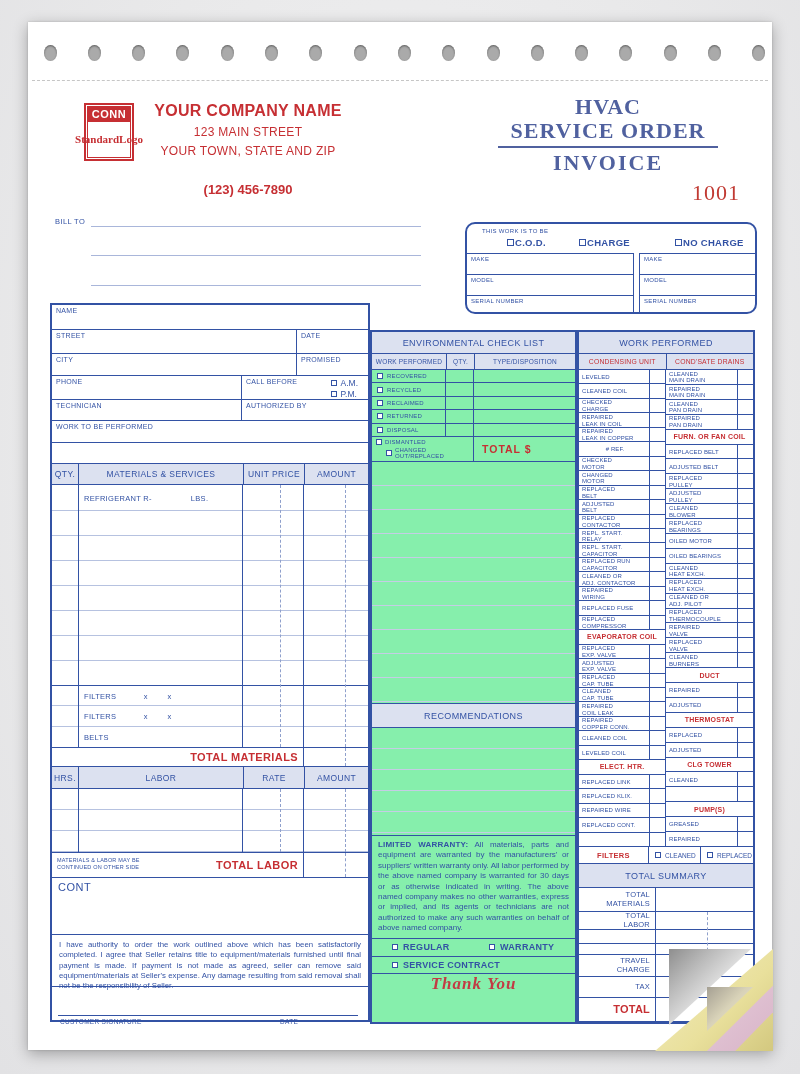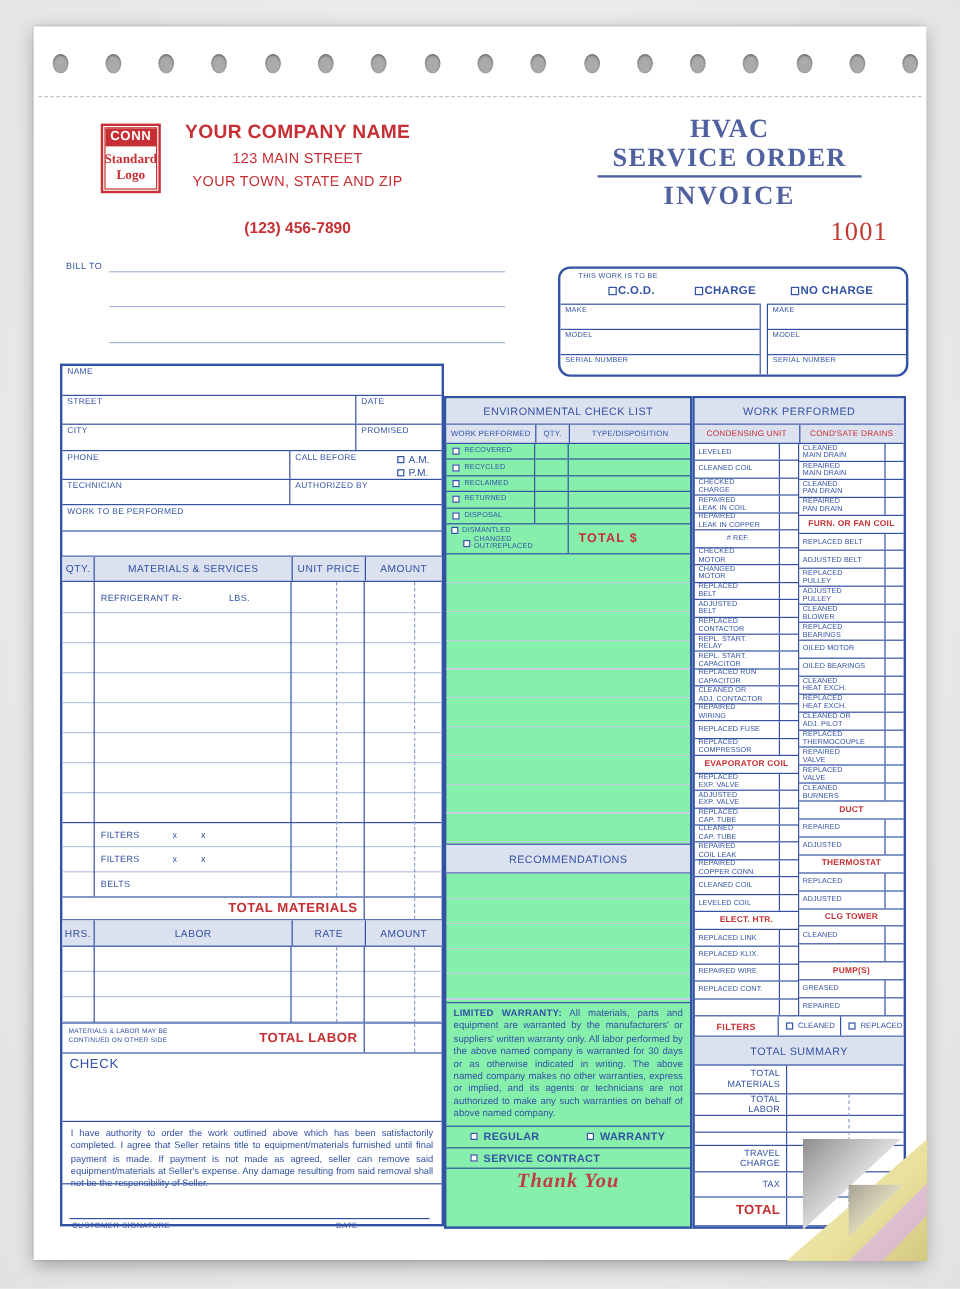--- a/index.html
+++ b/index.html
@@ -13,21 +13,21 @@
   .paper { position:absolute; left:28px; top:22px; width:744px; height:1028px; background:#ffffff;
            box-shadow:0 4px 14px rgba(0,0,0,.30), 0 0 2px rgba(0,0,0,.18); }
   .hole { position:absolute; top:23px; width:13px; height:16px; background:#aaaaaa;
           border-radius:50%; box-shadow:inset 0 1px 2px rgba(0,0,0,.45), 0 1px 0 rgba(255,255,255,.8); }
   .perf { position:absolute; top:58px; left:4px; right:4px; border-top:1px dashed #c6c6c6; }
 
   
   .logo { position:absolute; left:56px; top:81px; width:50px; height:58px; border:2px solid var(--red); padding:1px; }
   .logo-in { border:1px solid var(--red); height:100%; display:flex; flex-direction:column; }
   .logo-top { background:var(--red); color:#fff; font-weight:bold; font-size:11px; text-align:center; line-height:15px; letter-spacing:.5px; }
-  .logo-bot { flex:1; display:flex; flex-direction:column; justify-content:center; align-items:center;
+  .logo-bot { flex:1; display:flex; flex-direction:row; justify-content:center; align-items:center;
               color:var(--red); font-family:"Liberation Serif",serif; font-weight:bold; font-size:11px; line-height:1.1; }
   .company { position:absolute; left:120px; top:80px; width:200px; text-align:center; color:var(--red); }
   .co-name { font-size:16px; font-weight:bold; letter-spacing:.3px; }
   .co-line { font-size:12px; margin-top:5px; letter-spacing:.3px; }
   .co-phone { font-size:13px; font-weight:bold; margin-top:24px; }
   .title { position:absolute; left:470px; top:72px; width:220px; text-align:center;
            font-family:"Liberation Serif",serif; font-weight:bold; color:var(--tblue); }
   .title-l1 { font-size:22px; letter-spacing:1px; }
   .title-l2 { font-size:22px; letter-spacing:1px; margin-top:-2px; border-bottom:2px solid var(--tblue); padding-bottom:2px; }
   .title-l3 { font-size:22px; letter-spacing:2px; margin-top:2px; }
@@ -201,21 +201,21 @@
     <div class="wt-label">THIS WORK IS TO BE</div>
     <div class="wt-options">
         <div class="wt-opt" style="left: 40px;">
           <div class="cb"></div>
           <span>C.O.D.</span>
         </div>
         <div class="wt-opt" style="left: 112px;">
           <div class="cb"></div>
           <span>CHARGE</span>
         </div>
-        <div class="wt-opt" style="left: 192px;">
+        <div class="wt-opt" style="left: 208px;">
           <div class="cb"></div>
           <span>NO CHARGE</span>
         </div>
       </div>
     <div class="wt-grid">
       <div class="wt-col" style="left:0;width:166px">
           <div class="wt-row">MAKE</div>
           <div class="wt-row">MODEL</div>
           <div class="wt-row">SERIAL NUMBER</div>
         </div>
@@ -341,21 +341,21 @@
     </div>
     <div class="sect total-row" style="top:547px;height:25px;position:absolute;border-top:1px solid var(--blue);border-bottom:none">
       <div class="cont-note">MATERIALS &amp; LABOR MAY BE
 CONTINUED ON OTHER SIDE</div>
       <span class="total-lbl">TOTAL LABOR</span>
       <div class="vline" style="left:251px"></div>
       <div class="vdash" style="left:293px"></div>
       <div style="position:absolute;left:252px;top:0;bottom:0;right:0"></div>
     </div>
     <div class="sect terms" style="top:572px;height:58px;position:absolute">
-      <span class="terms-lbl">CHECK</span>
+      <span class="terms-lbl">CONT</span>
     </div>
     <div class="sect agree" style="top:630px;height:52px;position:absolute">I have authority to order the work outlined above which has been satisfactorily completed. I agree that Seller retains title to equipment/materials furnished until final payment is made. If payment is not made as agreed, seller can remove said equipment/materials at Seller's expense. Any damage resulting from said removal shall not be the responsibility of Seller.</div>
     <div class="sect" style="top:682px;height:33px;position:absolute">
       <div class="sig-line"></div>
       <span class="sig-lbl" style="left:8px">CUSTOMER SIGNATURE</span>
       <span class="sig-lbl" style="left:228px">DATE</span>
     </div>
   </div>
 
   <div class="midblk">

